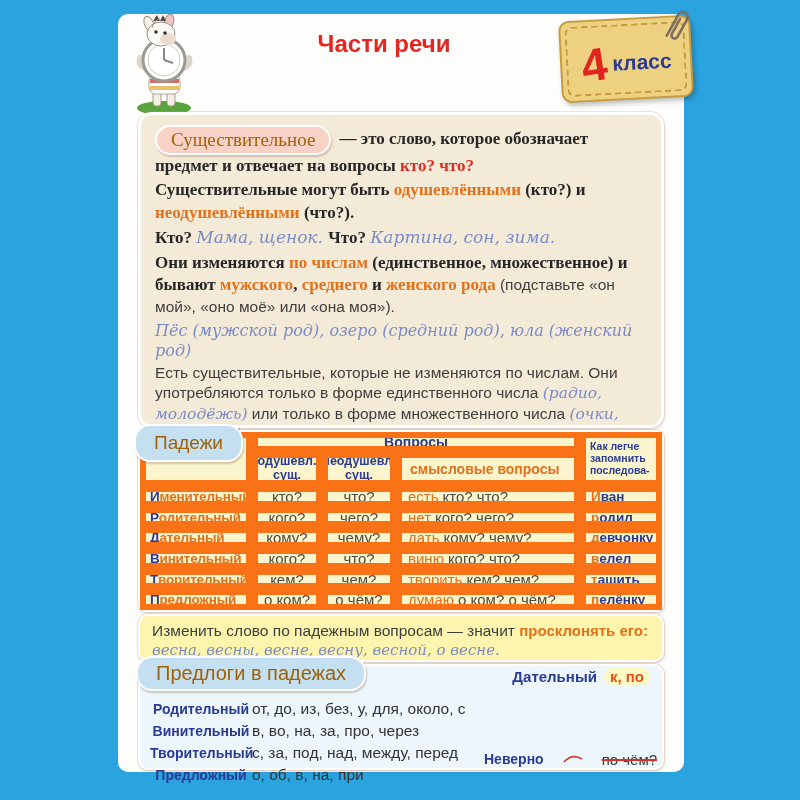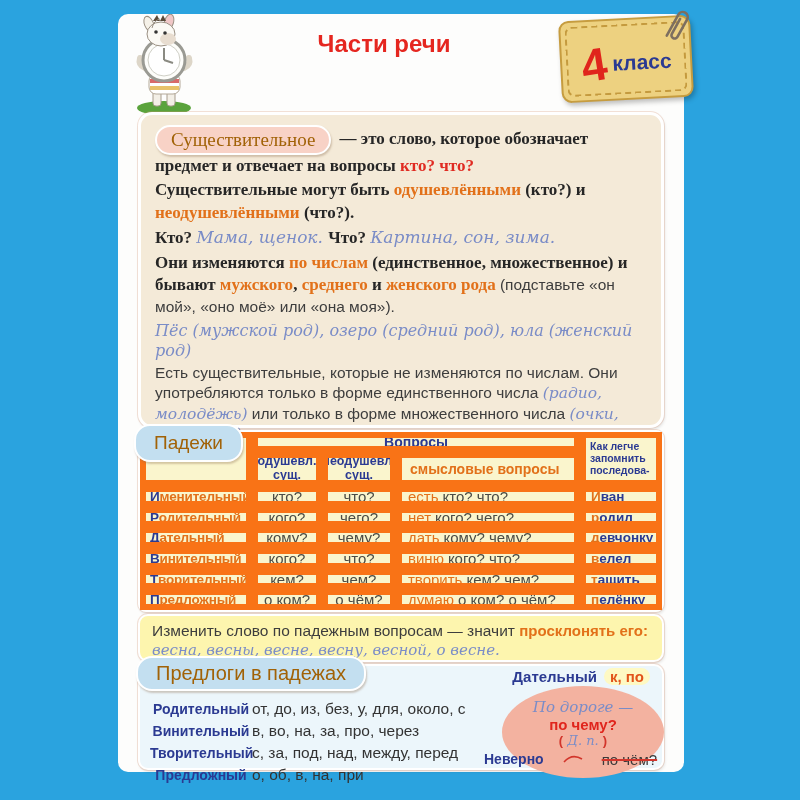--- a/index.html
+++ b/index.html
@@ -256,25 +256,20 @@
   <div class="panel note"><span class="seg-sans">Изменить слово по падежным вопросам — значит </span><span class="seg-orange-sans">просклонять его: </span><span class="seg-hand">весна, весны, весне, весну, весной, о весне.</span></div>
 
   <div class="panel preps">
     <div class="pill pill-blue preps-badge">Предлоги в падежах</div>
 
     <div class="dative">
       <span class="dative-label">Дательный</span>
       <span class="hl">к, по</span>
     </div>
 
-    <div class="blob">
-      <div class="blob-l1">По дороге —</div>
-      <div class="blob-l2">по чему?</div>
-      <div class="blob-l3"><span class="seg-redp">(</span><span class="seg-hand"> Д. п. </span><span class="seg-redp">)</span></div>
-    </div>
 
     <div class="prep-rows">
       <div class="prep-row">
         <span class="prep-label">Родительный</span>
         <span class="prep-list">от, до, из, без, у, для, около, с</span>
       </div>
       <div class="prep-row">
         <span class="prep-label">Винительный</span>
         <span class="prep-list">в, во, на, за, про, через</span>
       </div>

